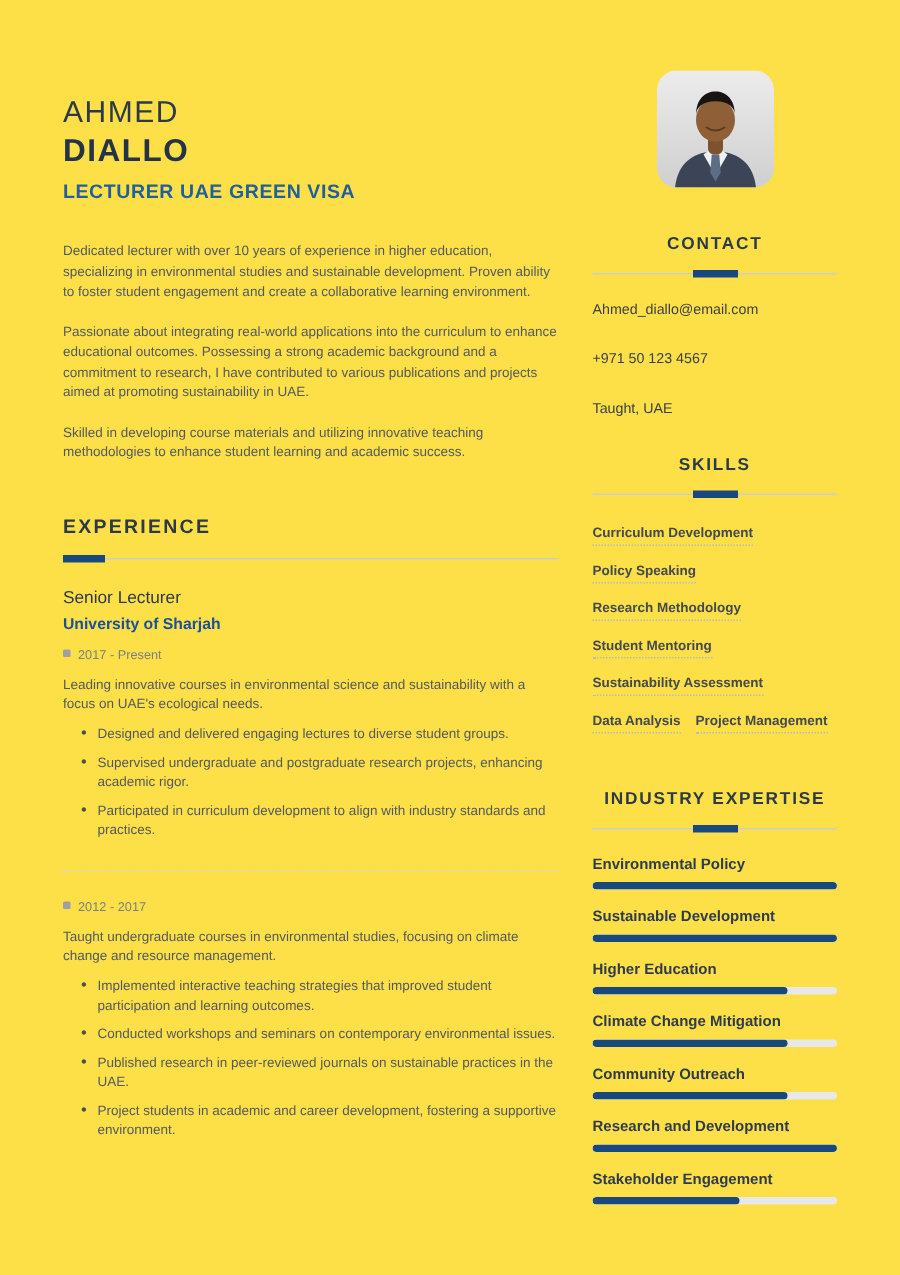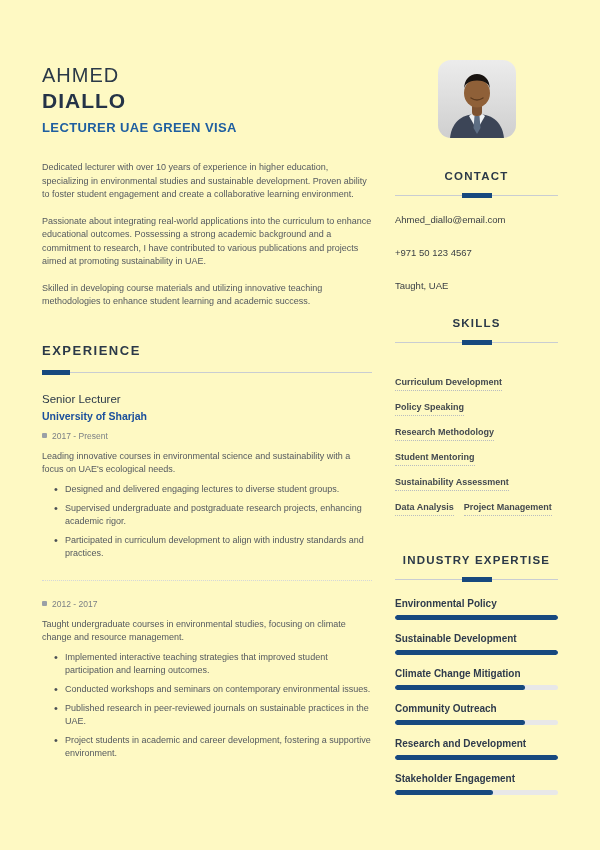--- a/index.html
+++ b/index.html
@@ -1,24 +1,24 @@
 <!DOCTYPE html>
 <html><head>
 <meta charset="utf-8">
 <style>
   * { margin:0; padding:0; box-sizing:border-box; }
   html,body { background:#ffffff; }
   body { font-family:"Liberation Sans", sans-serif; }
   .page {
-    position:relative; width:600px; height:850px; background:#fef9c3;
+    position:relative; width:600px; height:850px; background:#fde047;
     overflow:hidden; margin:0 auto;
   }
   
   .left-col  { position:absolute; left:42px;  top:64px; width:330px; }
-  .right-col { position:absolute; left:395px; top:60px; width:163px; }
+  .right-col { position:absolute; left:395px; top:47px; width:163px; }
 
   
   .first-name { font-size:20px; font-weight:500; letter-spacing:1px; color:#2b3948; }
   .last-name  { font-size:21px; font-weight:800; letter-spacing:1px; color:#253347; margin-top:2px; }
   .job-headline { font-size:13px; font-weight:600; letter-spacing:.4px; color:#1f5fa0; margin-top:7px; }
 
   
   .summary { margin-top:26px; }
   .summary p { font-size:9px; line-height:1.5; color:#54595f; margin-bottom:13px; }
 
@@ -53,21 +53,21 @@
   .r-section-head { font-size:11.5px; font-weight:700; letter-spacing:1.2px; color:#2b3948; text-align:center; }
   .r-rule { position:relative; height:5px; margin-top:11px; }
   .r-rule .gray { position:absolute; top:2px; left:0; right:0; height:1px; background:#c9cdd2; }
   .r-rule .blue { position:absolute; top:0; left:50%; transform:translateX(-50%); width:30px; height:5px; background:#17497e; }
 
   .contact-block { margin-top:32px; }
   .contact-items { margin-top:16px; }
   .contact-item { font-size:9.5px; color:#3c4146; margin-top:14px; margin-bottom:22px; }
 
   .skills-block { margin-top:26px; }
-  .skills-list { margin-top:32px; display:flex; flex-wrap:wrap; column-gap:10px; row-gap:11px; }
+  .skills-list { margin-top:18px; display:flex; flex-wrap:wrap; column-gap:10px; row-gap:11px; }
   .skill-chip {
     font-size:9px; font-weight:600; color:#43494f;
     border-bottom:1px dotted #b8bcc0; padding-bottom:3px;
   }
 
   .industry-block { margin-top:38px; }
   .industry-list { margin-top:16px; }
   .industry-item { margin-bottom:13px; }
   .industry-label { font-size:10px; font-weight:600; color:#2f3b4c; }
   .bar-track { margin-top:6px; width:100%; height:5px; background:#e8e8e8; border-radius:3px; overflow:hidden; }
@@ -202,20 +202,26 @@
           </div>
         </div>
 
         <div class="industry-item">
           <div class="industry-label">Sustainable Development</div>
           <div class="bar-track">
             <div class="bar-fill" style="width: 100%;"></div>
           </div>
         </div>
 
+        <div class="industry-item">
+          <div class="industry-label">Higher Education</div>
+          <div class="bar-track">
+            <div class="bar-fill" style="width: 80%;"></div>
+          </div>
+        </div>
 
         <div class="industry-item">
           <div class="industry-label">Climate Change Mitigation</div>
           <div class="bar-track">
             <div class="bar-fill" style="width: 80%;"></div>
           </div>
         </div>
 
         <div class="industry-item">
           <div class="industry-label">Community Outreach</div>

